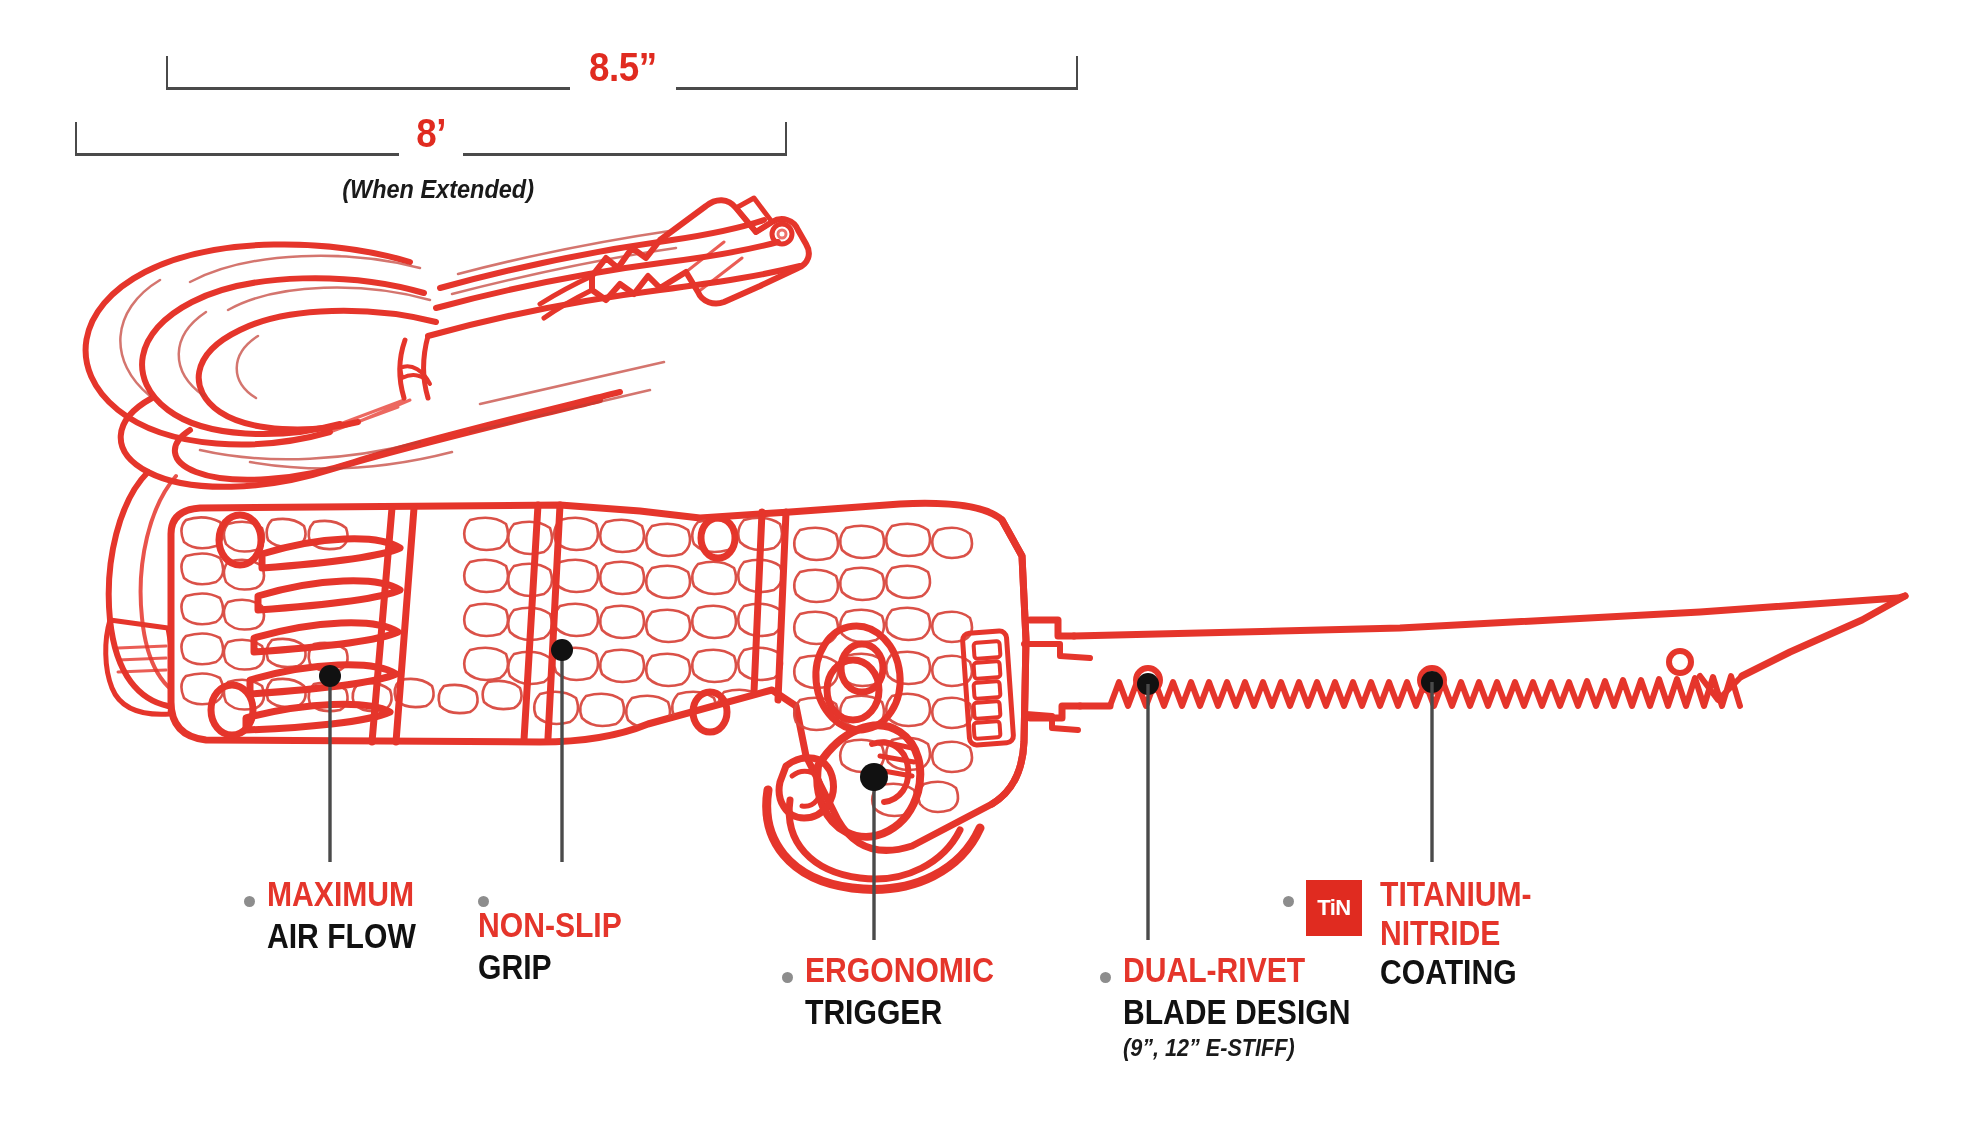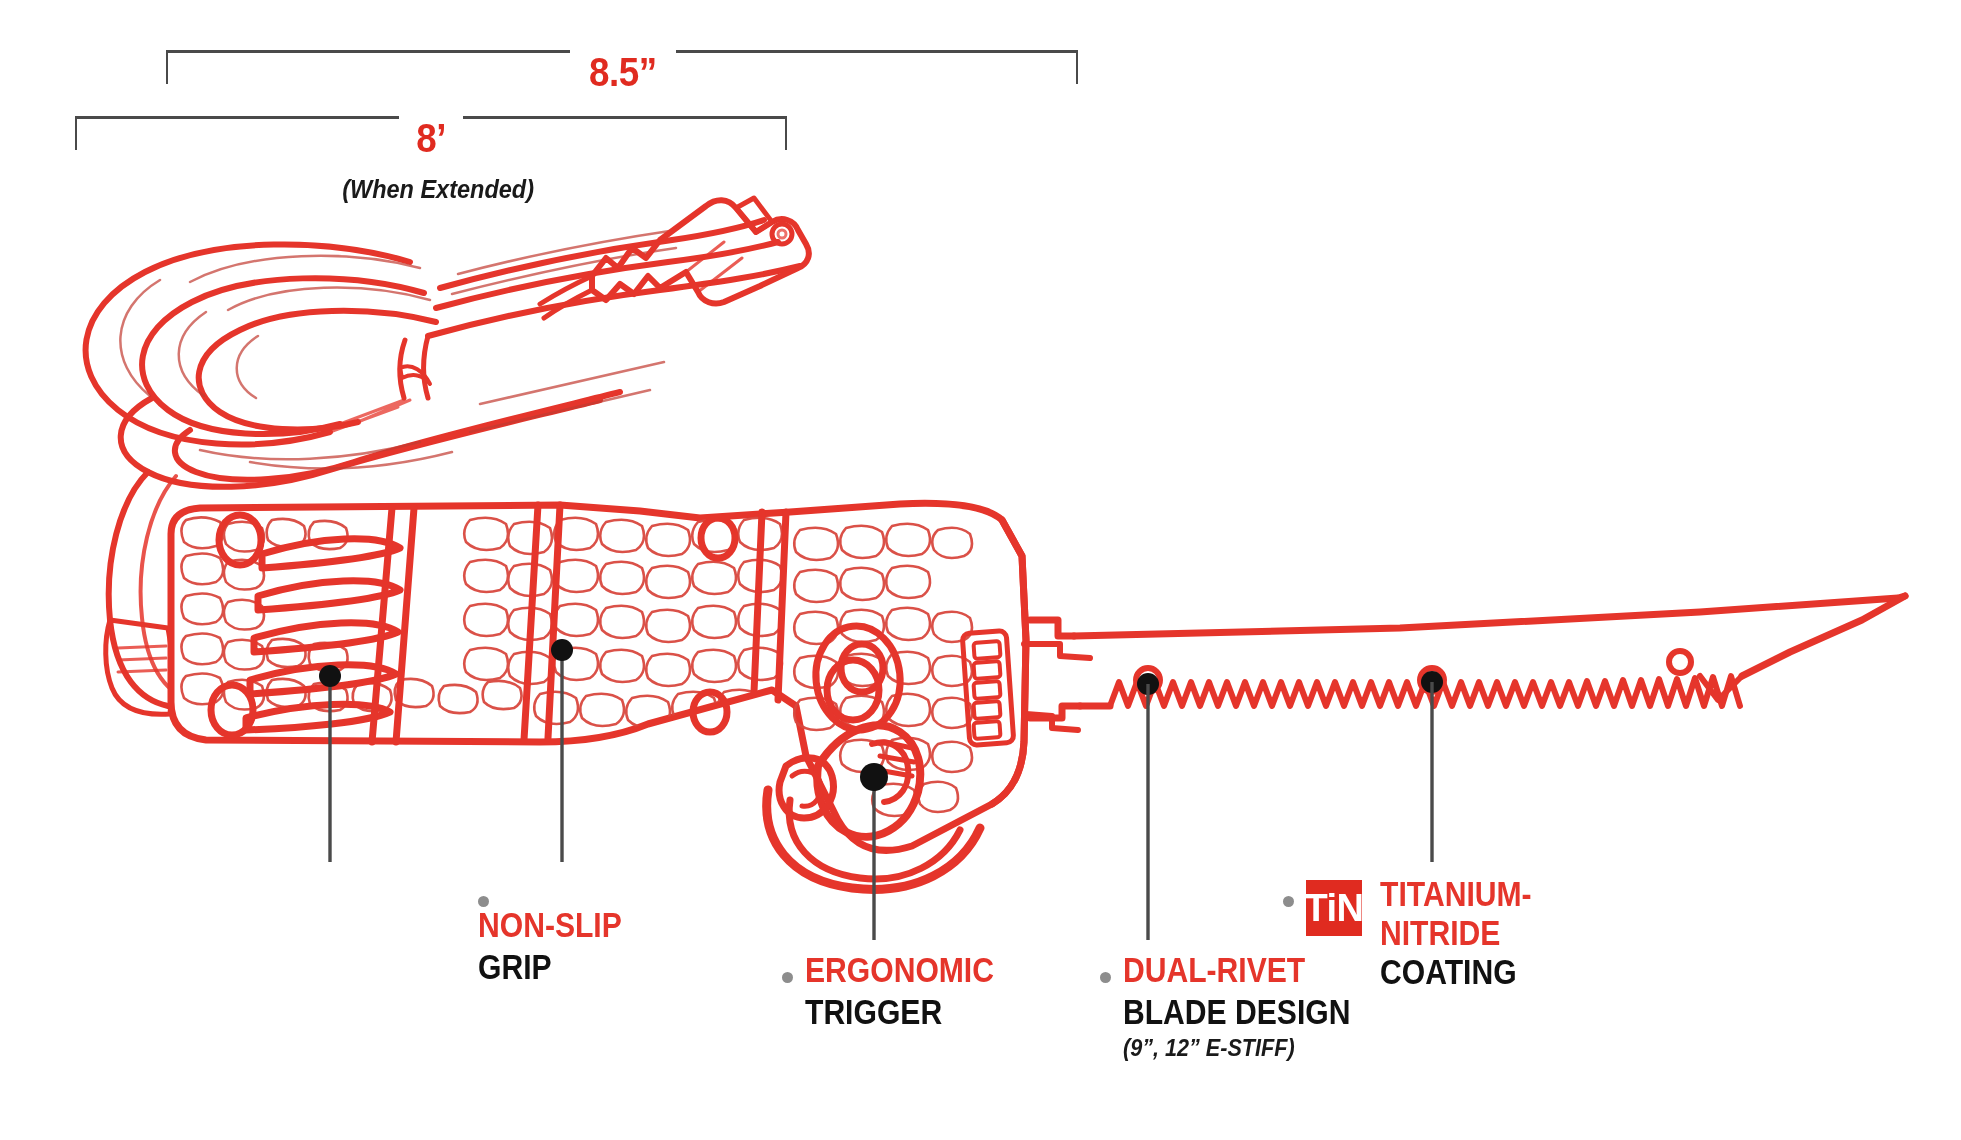--- a/index.html
+++ b/index.html
@@ -28,21 +28,21 @@
     position: absolute;
     left: 0; top: 0;
     width: 1961px;
     height: 1140px;
   }
 
   
   .dim-row {
     position: absolute;
     display: flex;
-    align-items: flex-start;
+    align-items: flex-end;
     height: 40px;
   }
   .dim-cap {
     width: 2px;
     height: 34px;
     background: #4a4a4a;
     flex: 0 0 auto;
   }
   .dim-line {
     height: 3px;
@@ -117,21 +117,21 @@
   }
   .callout.stacked .l1 { margin-bottom: 4px; }
 
   
   .tin-badge {
     width: 56px;
     height: 56px;
     background: #e02b20;
     color: #ffffff;
     font-weight: bold;
-    font-size: 38px;
+    font-size: 22px;
     display: flex;
     align-items: center;
     justify-content: center;
     flex: 0 0 auto;
     margin-right: 18px;
     margin-top: 4px;
     letter-spacing: -0.5px;
   }
 </style>
 </head>
@@ -447,20 +447,27 @@
 
   <div class="dim-row" style="left:75px; top:116px;">
     <div class="dim-cap"></div>
     <div class="dim-line" style="width:322px;"></div>
     <div class="dim-val">8’</div>
     <div class="dim-line" style="width:322px;"></div>
     <div class="dim-cap"></div>
   </div>
   <div class="dim-note" style="left:336px; top:175px;">(When Extended)</div>
 
+  <div class="callout" style="left:244px; top:876px;">
+    <div class="bullet"></div>
+    <div class="ctext">
+      <span class="l1">MAXIMUM</span>
+      <span class="l2">AIR FLOW</span>
+    </div>
+  </div>
 
   <div class="callout" style="left:478px; top:876px;flex-direction:column;">
     <div class="bullet"></div>
     <div class="ctext">
       <span class="l1">NON-SLIP</span>
       <span class="l2">GRIP</span>
     </div>
   </div>
 
   <div class="callout" style="left:782px; top:952px;">

